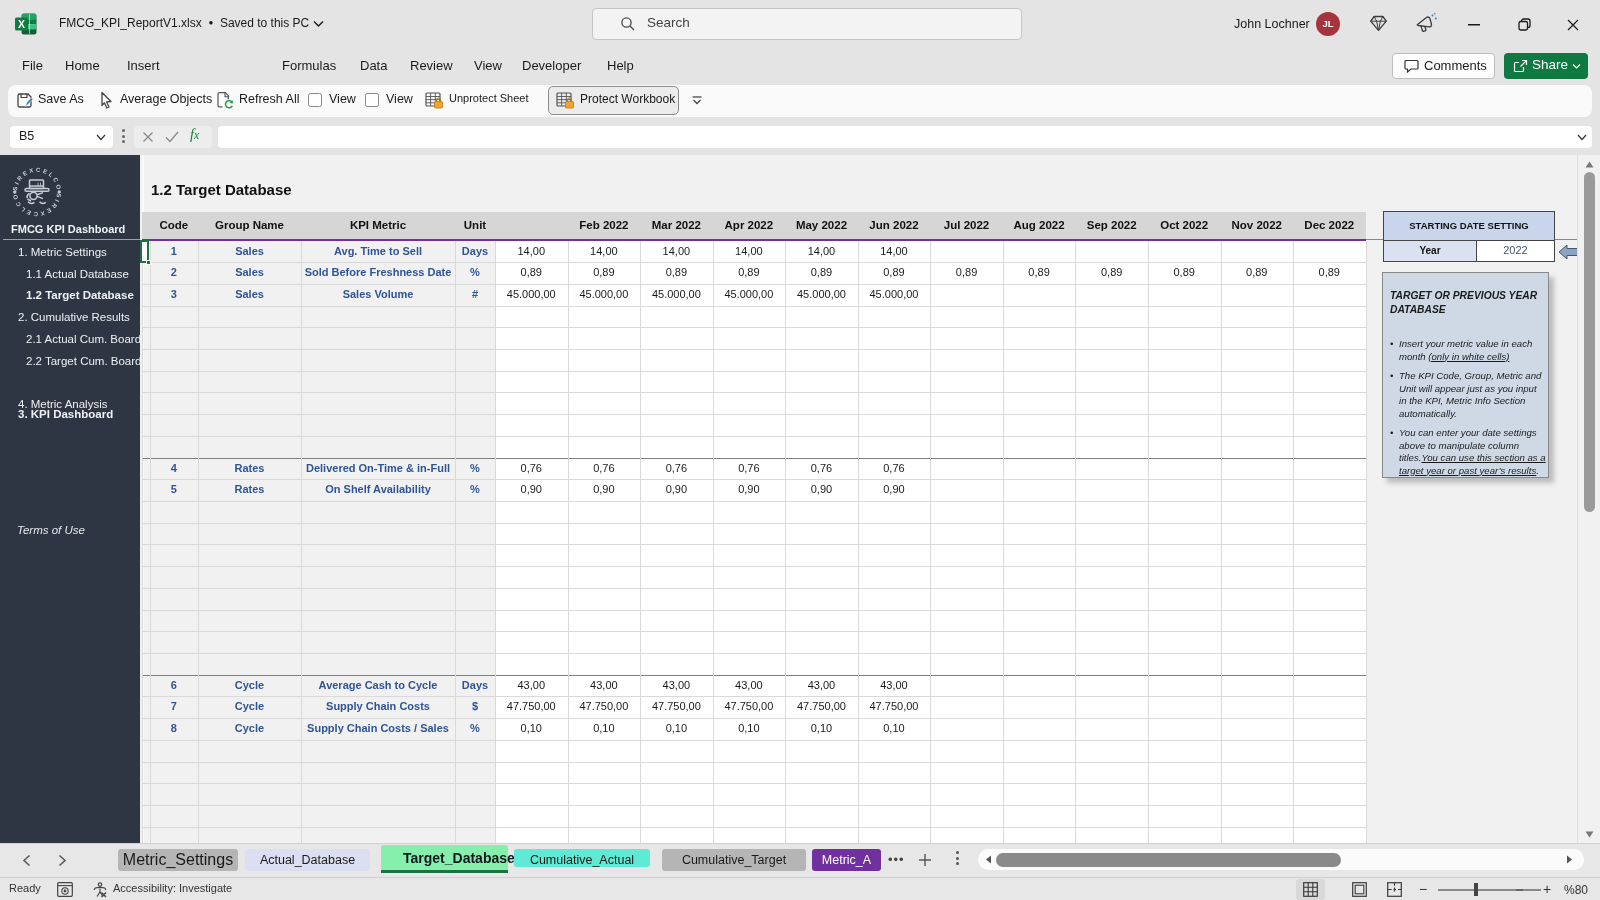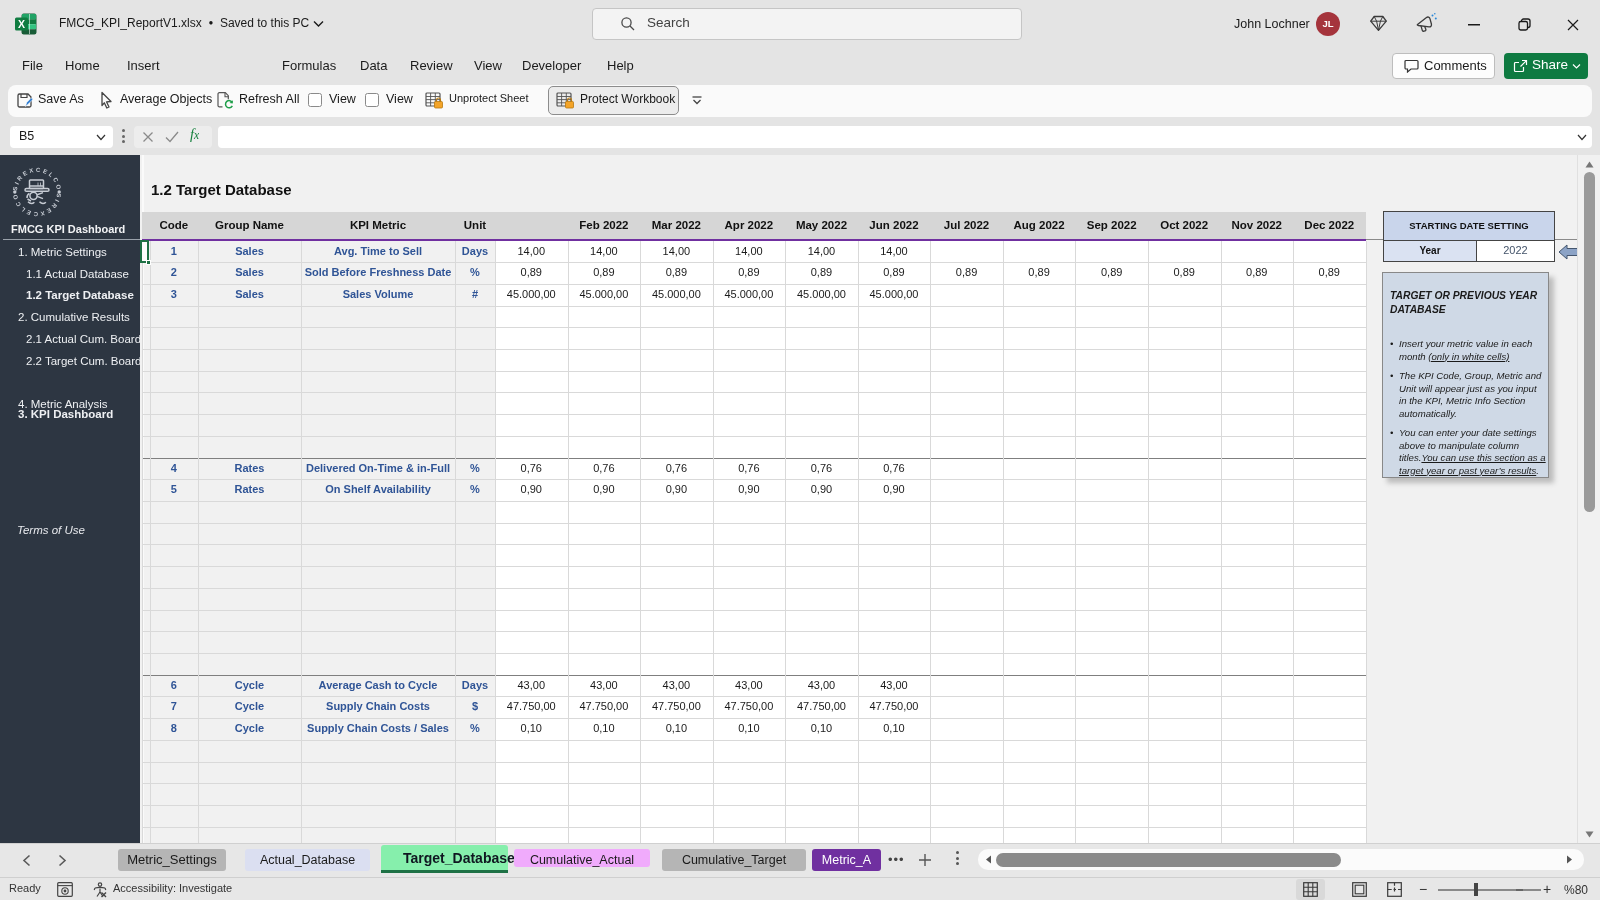--- a/index.html
+++ b/index.html
@@ -386,24 +386,24 @@
     </svg>
 </div>
 
 <div class="abs" style="left:0;top:843px;width:1600px;height:34px;background:#e7e7e7;border-top:1px solid #d0d0d0;">
   <svg class="abs" style="left:22px;top:10px;" width="9" height="13" viewBox="0 0 9 13">
       <path d="M7.5 1.5 L2 6.5 L7.5 11.5" stroke="#5a5a5a" stroke-width="1.6" fill="none"></path>
     </svg>
   <svg class="abs" style="left:58px;top:10px;" width="9" height="13" viewBox="0 0 9 13">
       <path d="M1.5 1.5 L7 6.5 L1.5 11.5" stroke="#5a5a5a" stroke-width="1.6" fill="none"></path>
     </svg>
-<div class="abs" style="left:118px;top:5px;width:108px;height:22px;background:#b5b5b5;border-radius:3px;font-size:13px;color:#1a1a1a;text-align:center;line-height:22px;overflow:hidden;">Metric_Settings</div>
+<div class="abs" style="left:118px;top:5px;width:120px;height:22px;background:#b5b5b5;border-radius:3px;font-size:16px;color:#1a1a1a;text-align:center;line-height:22px;overflow:hidden;">Metric_Settings</div>
     <div class="abs" style="left:245px;top:5px;width:125px;height:22px;background:#dbdff1;border-radius:3px;font-size:12.5px;color:#1a1a1a;text-align:center;line-height:22px;overflow:hidden;">Actual_Database</div>
     <div class="abs" style="left:381px;top:1px;width:127px;height:28px;background:#86efac;border-radius:3px 3px 0 0;border-bottom:3px solid #1e7145;font-size:14px;font-weight:bold;color:#0f1720;text-align:center;line-height:26px;padding-left:22px;">Target_Database</div>
-    <div class="abs" style="left:514px;top:5px;width:136px;height:18px;background:#f0abfc;border-radius:3px;font-size:12.5px;color:#1a1a1a;text-align:center;line-height:22px;overflow:hidden;">Cumulative_Actual</div>
+    <div class="abs" style="left:514px;top:5px;width:136px;height:18px;background:#5eead4;border-radius:3px;font-size:12.5px;color:#1a1a1a;text-align:center;line-height:22px;overflow:hidden;">Cumulative_Actual</div>
     <div class="abs" style="left:662px;top:5px;width:144px;height:22px;background:#b5b5b5;border-radius:3px;font-size:12.5px;color:#1a1a1a;text-align:center;line-height:22px;overflow:hidden;">Cumulative_Target</div>
     <div class="abs" style="left:812px;top:5px;width:69px;height:22px;background:#7030a0;border-radius:3px;font-size:12.5px;color:#ffffff;text-align:center;line-height:22px;overflow:hidden;">Metric_A</div>
   <div class="abs" style="left:888px;top:8px;font-size:13px;color:#444;letter-spacing:1px;">•••</div>
   <svg class="abs" style="left:918px;top:9px;" width="14" height="14" viewBox="0 0 14 14">
       <path d="M7 1 V13 M1 7 H13" stroke="#555" stroke-width="1.4"></path>
     </svg>
   <div class="abs" style="left:956px;top:7px;width:3px;height:18px;">
     <div style="width:3px;height:3px;border-radius:50%;background:#555;margin-bottom:2.5px;"></div>
     <div style="width:3px;height:3px;border-radius:50%;background:#555;margin-bottom:2.5px;"></div>
     <div style="width:3px;height:3px;border-radius:50%;background:#555;"></div>

